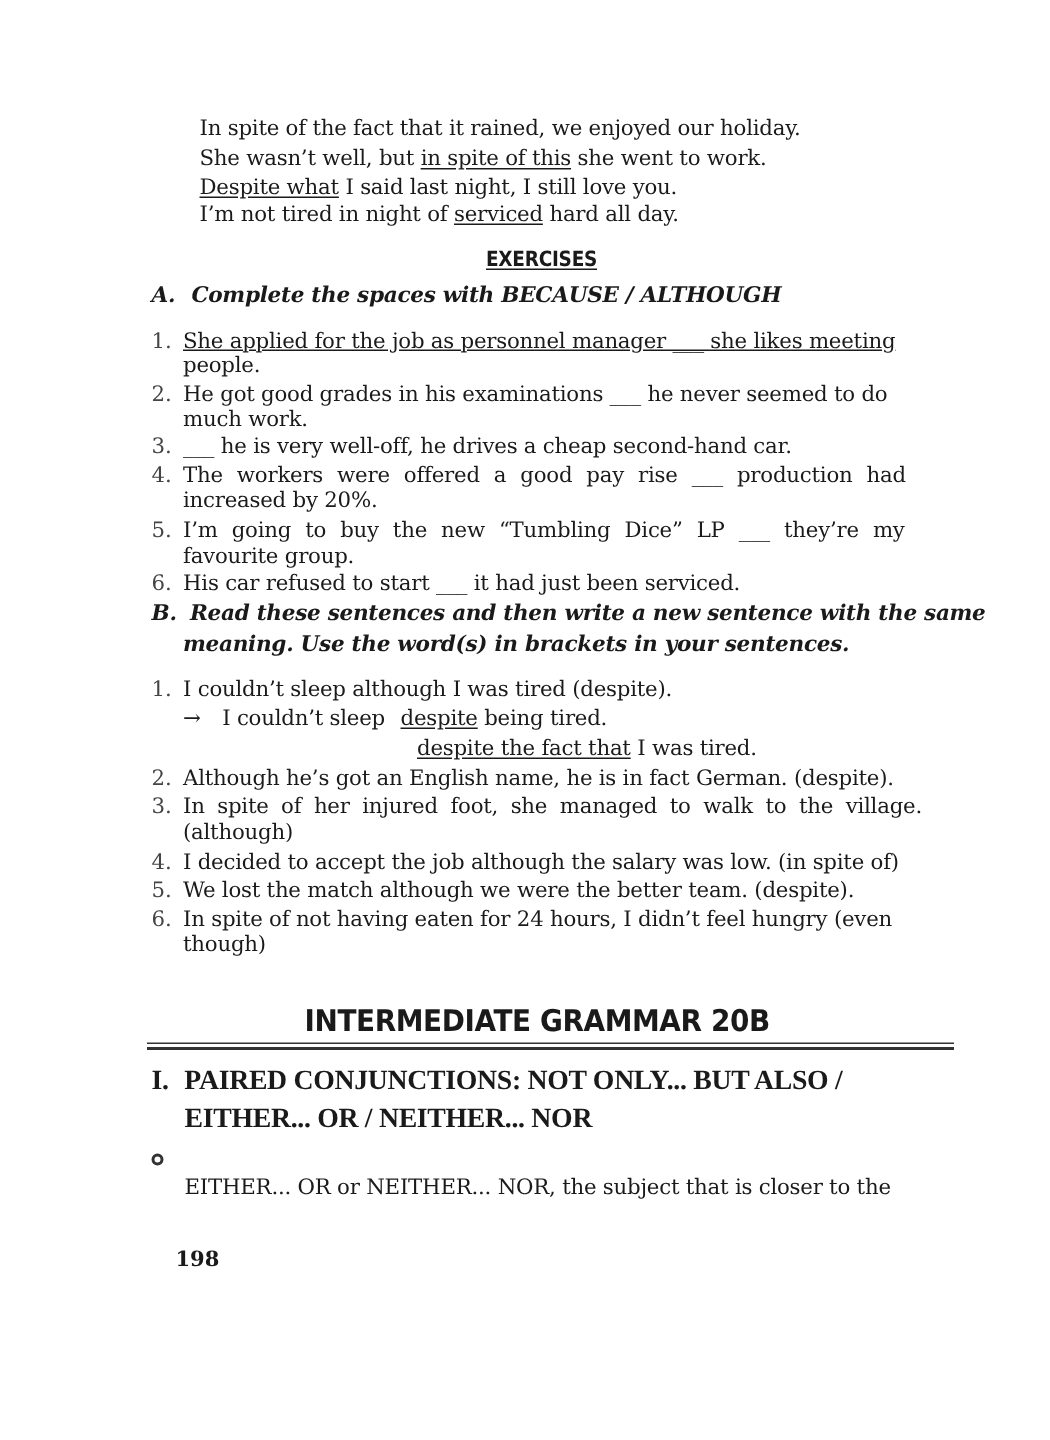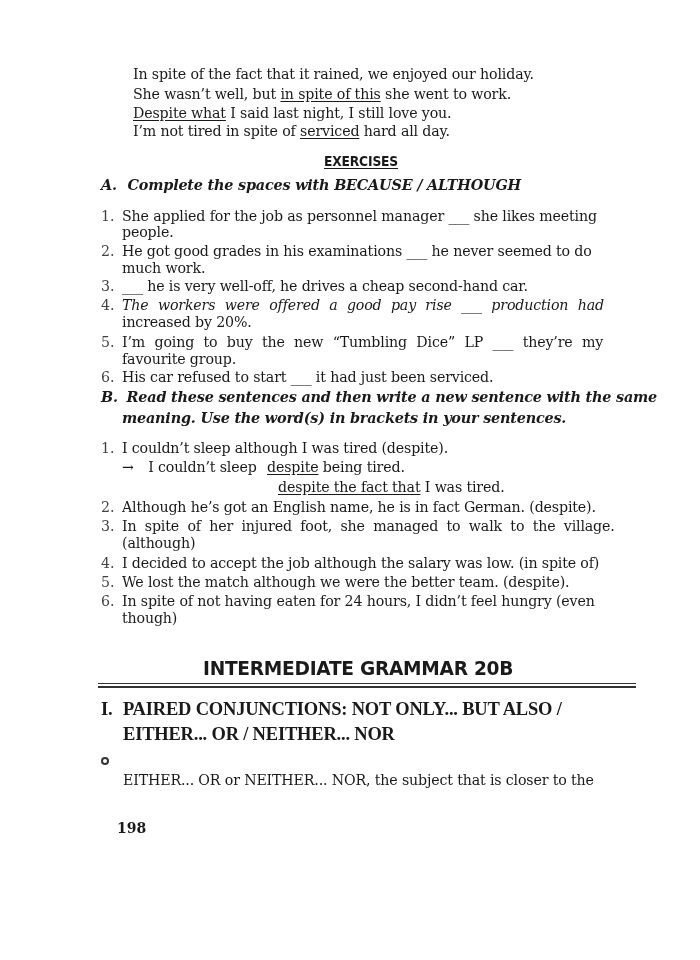--- a/index.html
+++ b/index.html
@@ -1,24 +1,24 @@
 <!DOCTYPE html>
 <html><head>
 <meta charset="utf-8">
 <style>
   html, body { margin: 0; padding: 0; }
   body {
     width: 700px; height: 960px; background: #ffffff; position: relative; overflow: hidden;
     font-family: "DejaVu Serif", "Liberation Serif", serif; color: #1a1a1a;
   }
-  .page { position: absolute; left: 0; top: 4px; width: 700px; height: 924px; }
+  .page { position: absolute; left: 0; top: 16px; width: 700px; height: 924px; }
   .line { position: absolute; white-space: nowrap; font-size: 14.2px; line-height: 18px; letter-spacing: -0.15px; }
   .u { text-decoration: underline; text-underline-offset: 2px; }
   .just { display: flex; justify-content: space-between; }
-  .just span { white-space: pre; }
+  .just span { white-space: pre; text-decoration: underline; }
   .num { position: absolute; font-size: 14.2px; line-height: 18px; color: #444; }
   .heading-ex {
     position: absolute; left: 324px; top: 149px; font-family: "DejaVu Sans", "Liberation Sans", sans-serif;
     font-weight: bold; font-size: 14px; text-decoration: underline; text-underline-offset: 2px; letter-spacing: -0.2px; transform: scaleX(0.88); transform-origin: left;
   }
   .instr {
     position: absolute; font-weight: bold; font-style: italic; font-size: 14.4px; line-height: 18px; white-space: nowrap; letter-spacing: -0.2px;
   }
   .big-title {
     position: absolute; left: 203px; top: 652px; font-family: "DejaVu Sans", "Liberation Sans", sans-serif; font-weight: bold;
@@ -40,21 +40,21 @@
     <div class="line" style="left:133px; top:61px;">
       <span>In spite of the fact that it rained, we enjoyed our holiday.</span>
     </div>
     <div class="line" style="left:133px; top:81px;">
       <span>She wasn’t well, but </span><span class="u">in spite of this</span><span> she went to work.</span>
     </div>
     <div class="line" style="left:133px; top:100px;">
       <span class="u">Despite what</span><span> I said last night, I still love you.</span>
     </div>
     <div class="line" style="left:133px; top:118px;">
-      <span>I’m not tired in spite of </span><span class="u">serviced</span><span> hard all day.</span>
+      <span>I’m not tired in night of </span><span class="u">serviced</span><span> hard all day.</span>
     </div>
   </div>
 
   <div class="heading-ex">EXERCISES</div>
 
   <div class="instr" style="left:101px; top:172px;">
     <span>A.</span>
     <span style="margin-left:6px;text-align:right;">Complete the spaces with BECAUSE / ALTHOUGH</span>
   </div>
 
@@ -67,21 +67,21 @@
     <div class="line" style="left:122px; top:219px;">people.</div>
 
     <span class="num" style="left:101px; top:238px;">2.</span>
     <div class="line" style="left:122px; top:238px;">He got good grades in his examinations ___ he never seemed to do</div>
     <div class="line" style="left:122px; top:255px;">much work.</div>
 
     <span class="num" style="left:101px; top:273px;">3.</span>
     <div class="line" style="left:122px; top:273px;">___ he is very well-off, he drives a cheap second-hand car.</div>
 
     <span class="num" style="left:101px; top:292px;">4.</span>
-    <div class="line" style="left:122px; top:292px; word-spacing:5px;font-style:italic;">The workers were offered a good pay rise ___ production had</div>
+    <div class="line" style="left:122px; top:292px; word-spacing:5px;">The workers were offered a good pay rise ___ production had</div>
     <div class="line" style="left:122px; top:309px;">increased by 20%.</div>
 
     <span class="num" style="left:101px; top:329px;">5.</span>
     <div class="line" style="left:122px; top:329px; word-spacing:5px;">I’m going to buy the new “Tumbling Dice” LP ___ they’re my</div>
     <div class="line" style="left:122px; top:346px;">favourite group.</div>
 
     <span class="num" style="left:101px; top:364px;">6.</span>
     <div class="line" style="left:122px; top:364px;">His car refused to start ___ it had just been serviced.</div>
   </div>
 

